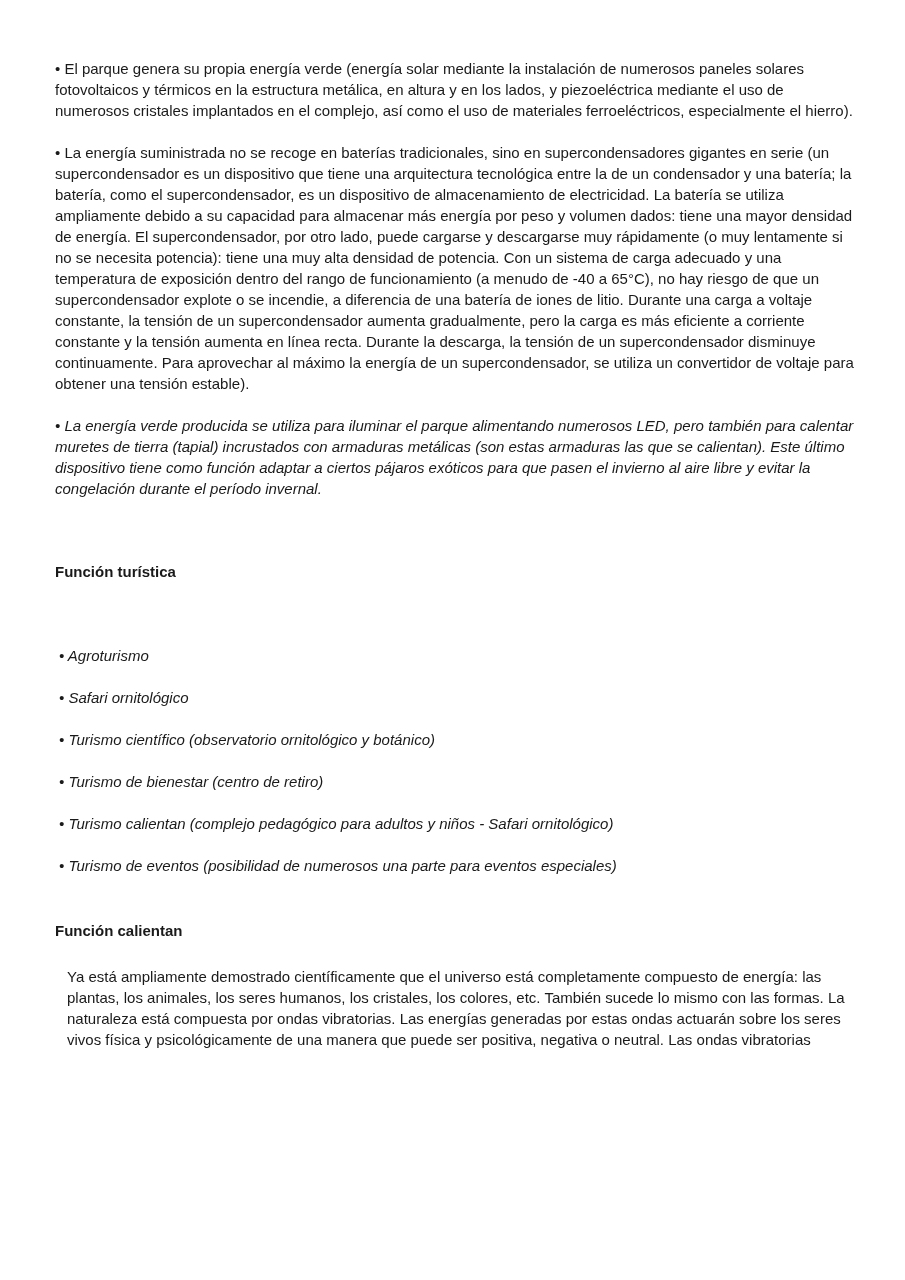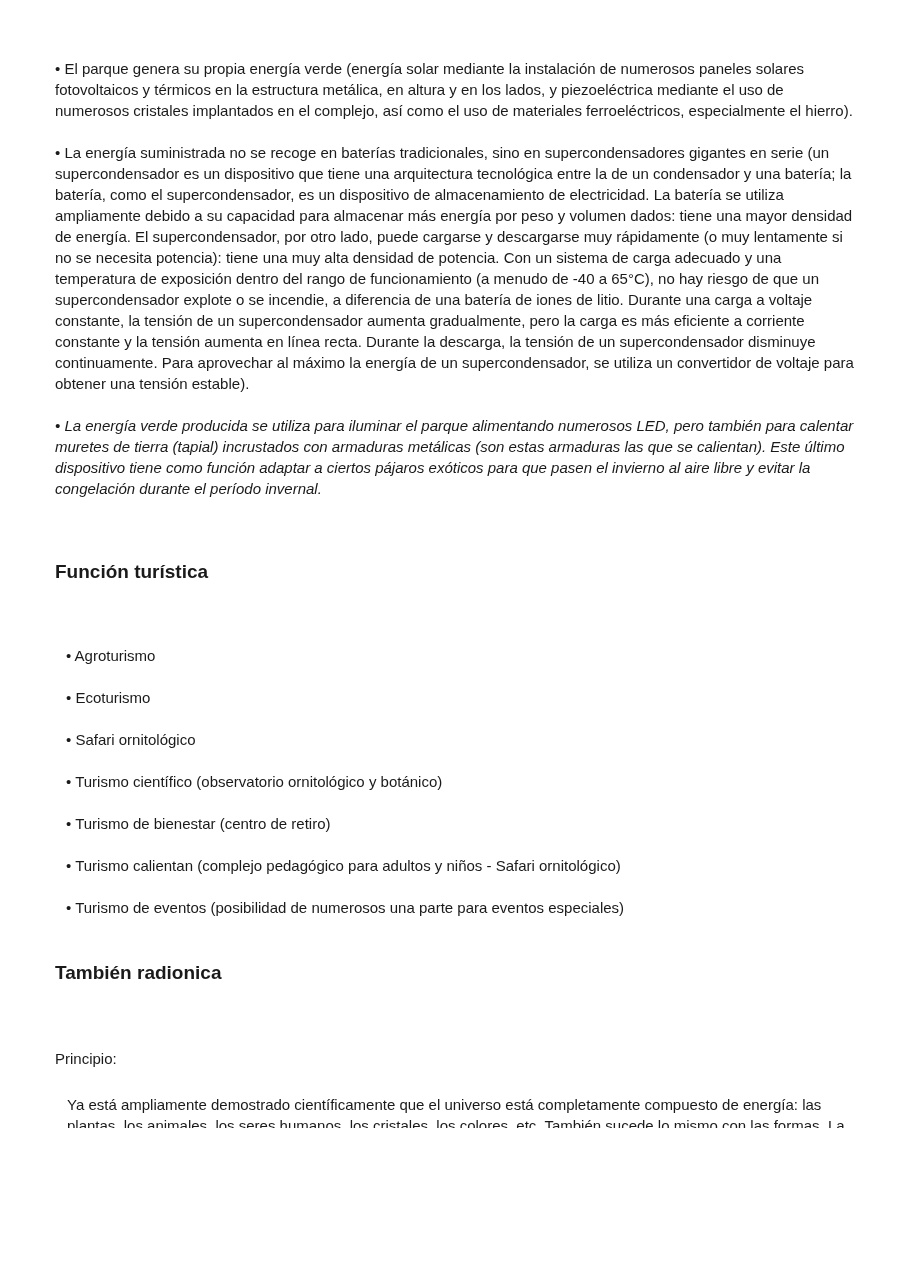--- a/index.html
+++ b/index.html
@@ -24,34 +24,35 @@
   }
   .para {
     margin: 0 0 21px 0;
     padding: 0;
   }
   .para.last-intro {
     margin-bottom: 62px;
     font-style: italic;
   }
   .section-heading {
-    font-size: 19px;
+    font-size: 15px;
     line-height: 21px;
     font-weight: bold;
     margin: 0 0 63px 0;
     padding: 0;
   }
   .section-heading.radionics {
     margin-top: 44px;
     margin-bottom: 0;
   }
   .tour-list {
-    margin: 11px;
+    margin: 4px;
     padding: 0;
     list-style: none;
+    font-style: italic;
   }
   .tour-item {
     margin: 0 0 21px 0;
     padding: 0;
   }
   .subheading {
     margin: 65px 0 0 0;
     padding: 0;
     font-weight: normal;
   }
@@ -68,27 +69,25 @@
   <p class="para">• El parque genera su propia energía verde (energía solar mediante la instalación de numerosos paneles solares fotovoltaicos y térmicos en la estructura metálica, en altura y en los lados, y piezoeléctrica mediante el uso de numerosos cristales implantados en el complejo, así como el uso de materiales ferroeléctricos, especialmente el hierro).</p>
 
   <p class="para">• La energía suministrada no se recoge en baterías tradicionales, sino en supercondensadores gigantes en serie (un supercondensador es un dispositivo que tiene una arquitectura tecnológica entre la de un condensador y una batería; la batería, como el supercondensador, es un dispositivo de almacenamiento de electricidad. La batería se utiliza ampliamente debido a su capacidad para almacenar más energía por peso y volumen dados: tiene una mayor densidad de energía. El supercondensador, por otro lado, puede cargarse y descargarse muy rápidamente (o muy lentamente si no se necesita potencia): tiene una muy alta densidad de potencia. Con un sistema de carga adecuado y una temperatura de exposición dentro del rango de funcionamiento (a menudo de -40 a 65°C), no hay riesgo de que un supercondensador explote o se incendie, a diferencia de una batería de iones de litio. Durante una carga a voltaje constante, la tensión de un supercondensador aumenta gradualmente, pero la carga es más eficiente a corriente constante y la tensión aumenta en línea recta. Durante la descarga, la tensión de un supercondensador disminuye continuamente. Para aprovechar al máximo la energía de un supercondensador, se utiliza un convertidor de voltaje para obtener una tensión estable).</p>
 
   <p class="para last-intro">• La energía verde producida se utiliza para iluminar el parque alimentando numerosos LED, pero también para calentar muretes de tierra (tapial) incrustados con armaduras metálicas (son estas armaduras las que se calientan). Este último dispositivo tiene como función adaptar a ciertos pájaros exóticos para que pasen el invierno al aire libre y evitar la congelación durante el período invernal.</p>
 
   <h2 class="section-heading">Función turística</h2>
 
   <ul class="tour-list">
     <li class="tour-item">• Agroturismo</li>
-    <li class="tour-item">• Ecoturismo</li>
     <li class="tour-item">• Safari ornitológico</li>
     <li class="tour-item">• Turismo científico (observatorio ornitológico y botánico)</li>
     <li class="tour-item">• Turismo de bienestar (centro de retiro)</li>
     <li class="tour-item">• Turismo calientan (complejo pedagógico para adultos y niños - Safari ornitológico)</li>
     <li class="tour-item">• Turismo de eventos (posibilidad de numerosos una parte para eventos especiales)</li>
   </ul>
 
-  <h2 class="section-heading radionics">También radionica</h2>
+  <h2 class="section-heading radionics">Función calientan</h2>
 
-  <p class="subheading">Principio:</p>
 
   <p class="principle-para">Ya está ampliamente demostrado científicamente que el universo está completamente compuesto de energía: las plantas, los animales, los seres humanos, los cristales, los colores, etc. También sucede lo mismo con las formas. La naturaleza está compuesta por ondas vibratorias. Las energías generadas por estas ondas actuarán sobre los seres vivos física y psicológicamente de una manera que puede ser positiva, negativa o neutral. Las ondas vibratorias</p>
 
 </div>
 
 </body></html>

